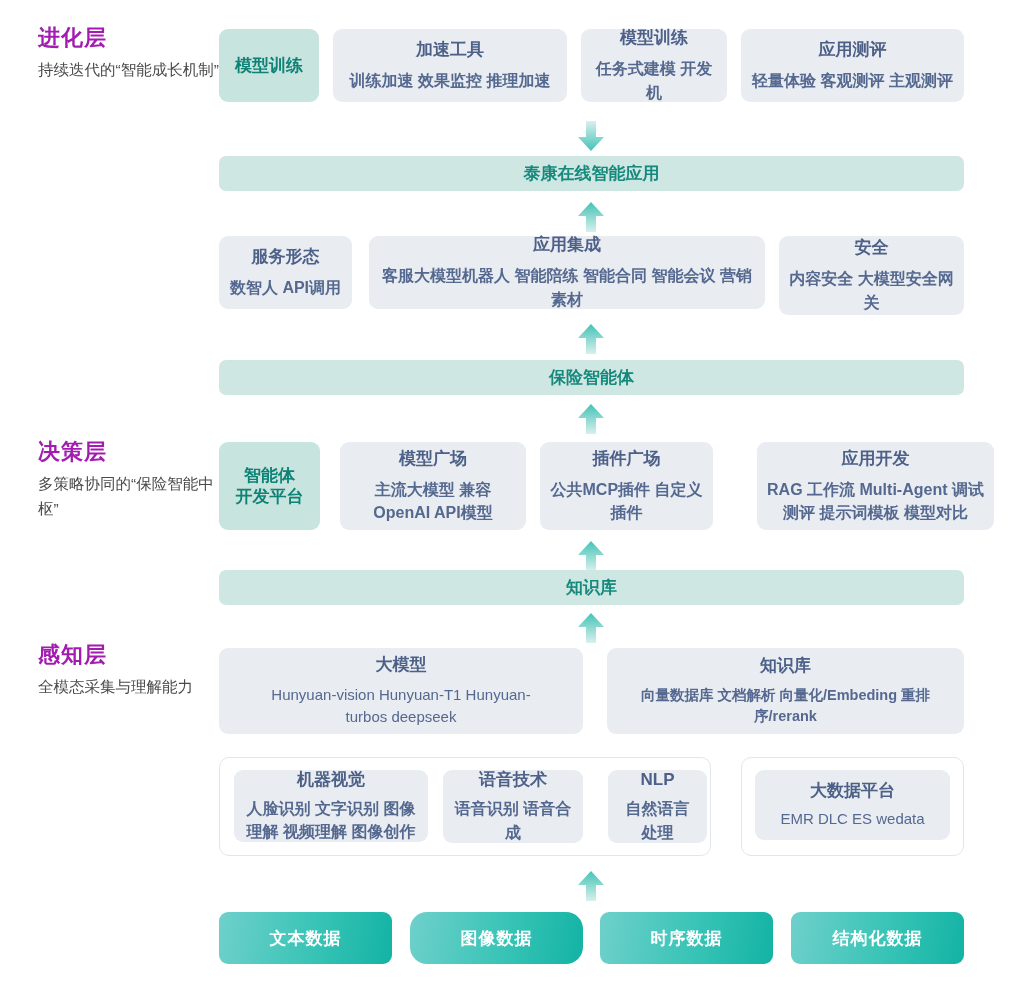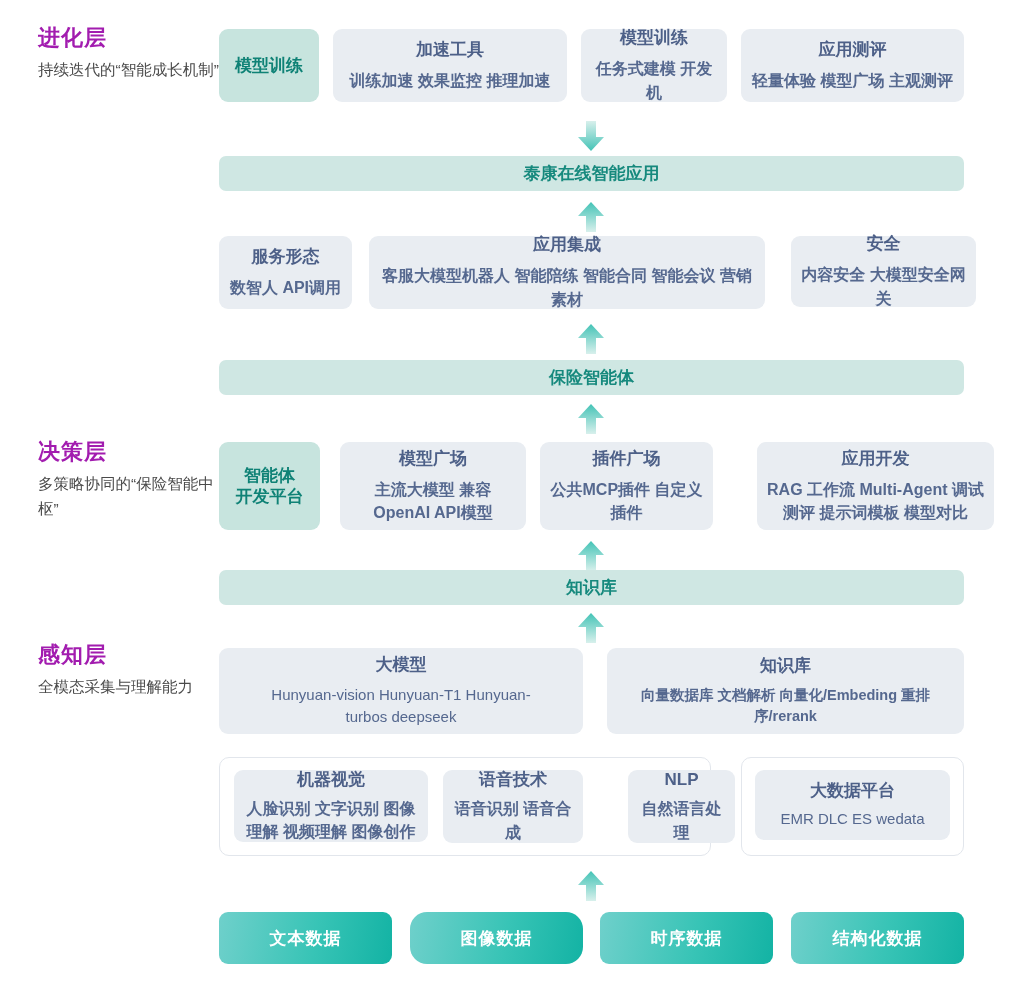--- a/index.html
+++ b/index.html
@@ -81,21 +81,21 @@
     <div class="card-sub">训练加速 效果监控 推理加速</div>
   </div>
 
   <div class="card abs" style="left:581px;top:29px;width:146px;height:73px;">
     <div class="card-title">模型训练</div>
     <div class="card-sub">任务式建模 开发机</div>
   </div>
 
   <div class="card abs" style="left:741px;top:29px;width:223px;height:73px;">
     <div class="card-title">应用测评</div>
-    <div class="card-sub">轻量体验 模型广场 主观测评</div>
+    <div class="card-sub">轻量体验 客观测评 主观测评</div>
   </div>
 
   <div class="arrow" style="left:578px;top:121px;">
     <svg viewBox="0 0 26 30" aria-hidden="true">
       <defs>
           <linearGradient id="gdn" x1="0" y1="0" x2="0" y2="1">
         <stop offset="0%" stop-color="#d8f0ec"></stop>
             <stop offset="100%" stop-color="#43c3b6"></stop>
       </linearGradient>
         </defs>
@@ -123,21 +123,21 @@
   <div class="card abs" style="left:219px;top:236px;width:133px;height:73px;">
     <div class="card-title">服务形态</div>
     <div class="card-sub">数智人  API调用</div>
   </div>
 
   <div class="card abs" style="left:369px;top:236px;width:396px;height:73px;">
     <div class="card-title">应用集成</div>
     <div class="card-sub">客服大模型机器人 智能陪练 智能合同 智能会议 营销素材</div>
   </div>
 
-  <div class="card abs" style="left:779px;top:236px;width:185px;height:71px;margin-left:12px;">
+  <div class="card abs" style="left:779px;top:236px;width:185px;height:79px;">
     <div class="card-title">安全</div>
     <div class="card-sub">内容安全 大模型安全网关</div>
   </div>
 
   <div class="arrow" style="left:578px;top:324px;">
     <svg viewBox="0 0 26 30" aria-hidden="true">
       <defs>
           <linearGradient id="gup2" x1="0" y1="1" x2="0" y2="0">
         <stop offset="0%" stop-color="#d8f0ec"></stop>
             <stop offset="100%" stop-color="#43c3b6"></stop>
@@ -236,21 +236,21 @@
   <div class="card abs" style="left:234px;top:770px;width:194px;height:72px;">
     <div class="card-title">机器视觉</div>
     <div class="card-sub tight" style="max-width:182px;">人脸识别 文字识别 图像理解 视频理解 图像创作</div>
   </div>
 
   <div class="card abs" style="left:443px;top:770px;width:140px;height:73px;">
     <div class="card-title">语音技术</div>
     <div class="card-sub tight">语音识别 语音合成</div>
   </div>
 
-  <div class="card abs" style="left:628px;top:770px;width:107px;height:73px;">
+  <div class="card abs" style="left:608px;top:770px;width:99px;height:73px;">
     <div class="card-title">NLP</div>
     <div class="card-sub tight">自然语言处理</div>
   </div>
 
   <div class="group-box" style="left:741px;top:757px;width:223px;height:99px;"></div>
 
   <div class="card abs" style="left:755px;top:770px;width:195px;height:70px;">
     <div class="card-title">大数据平台</div>
     <div class="card-sub tight" style="font-weight:normal;font-size:15px;">EMR DLC ES wedata</div>
   </div>

